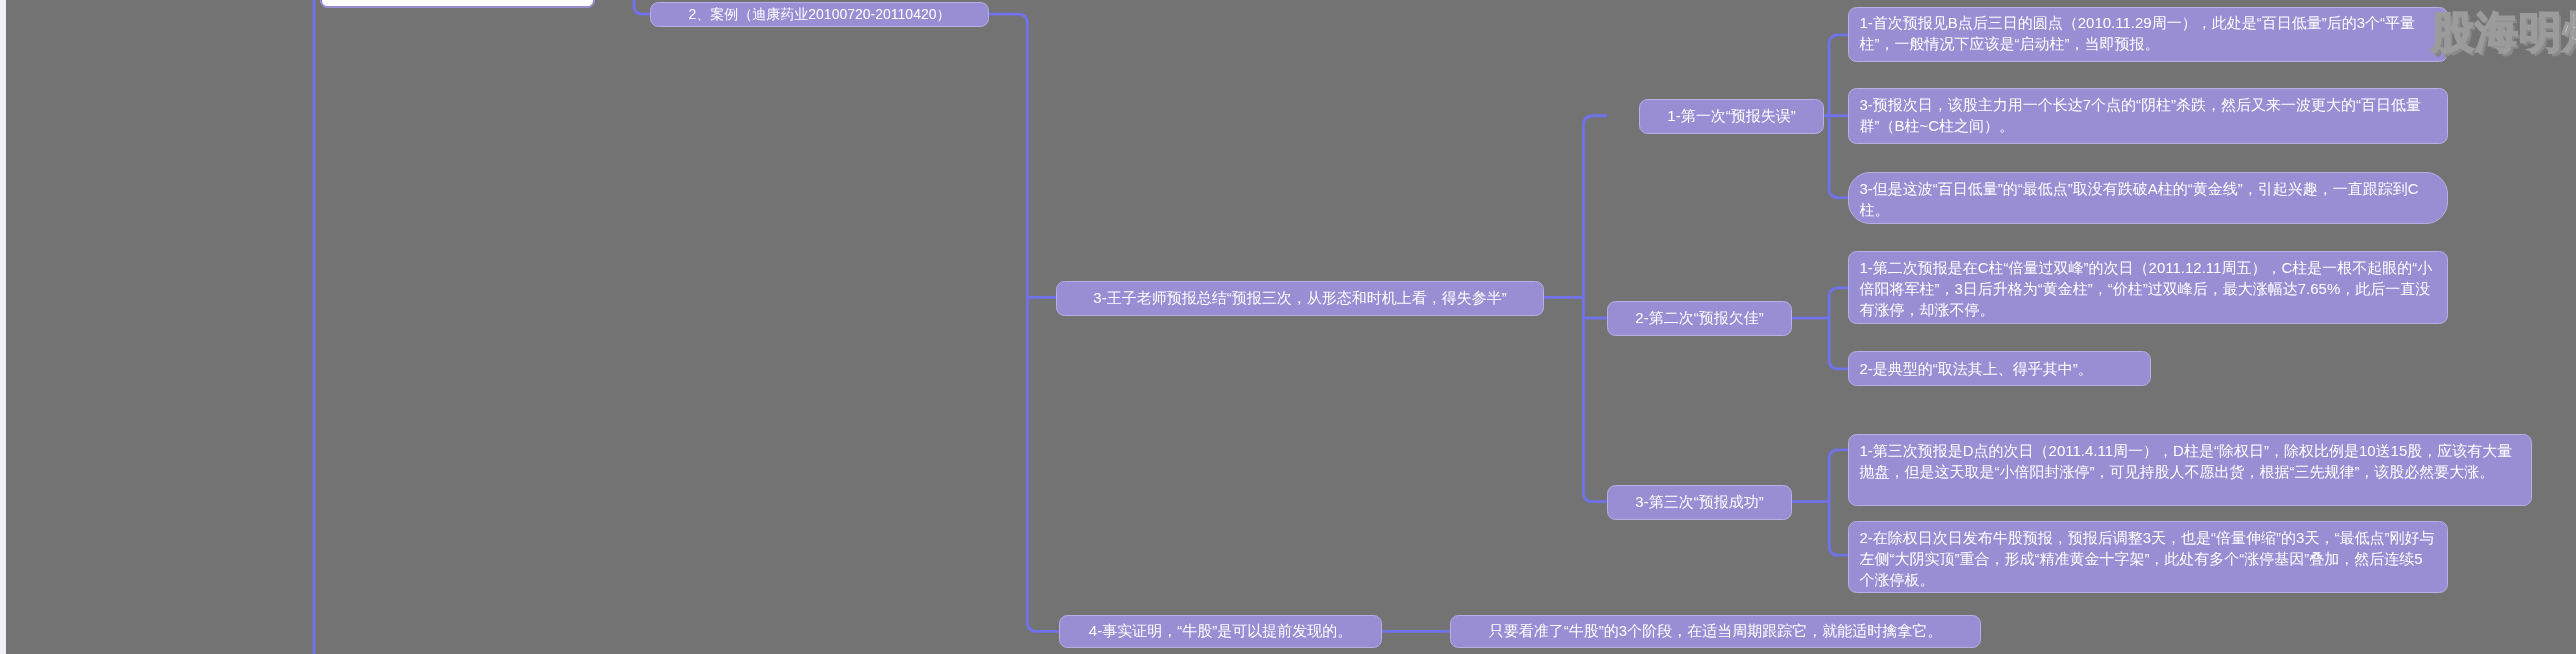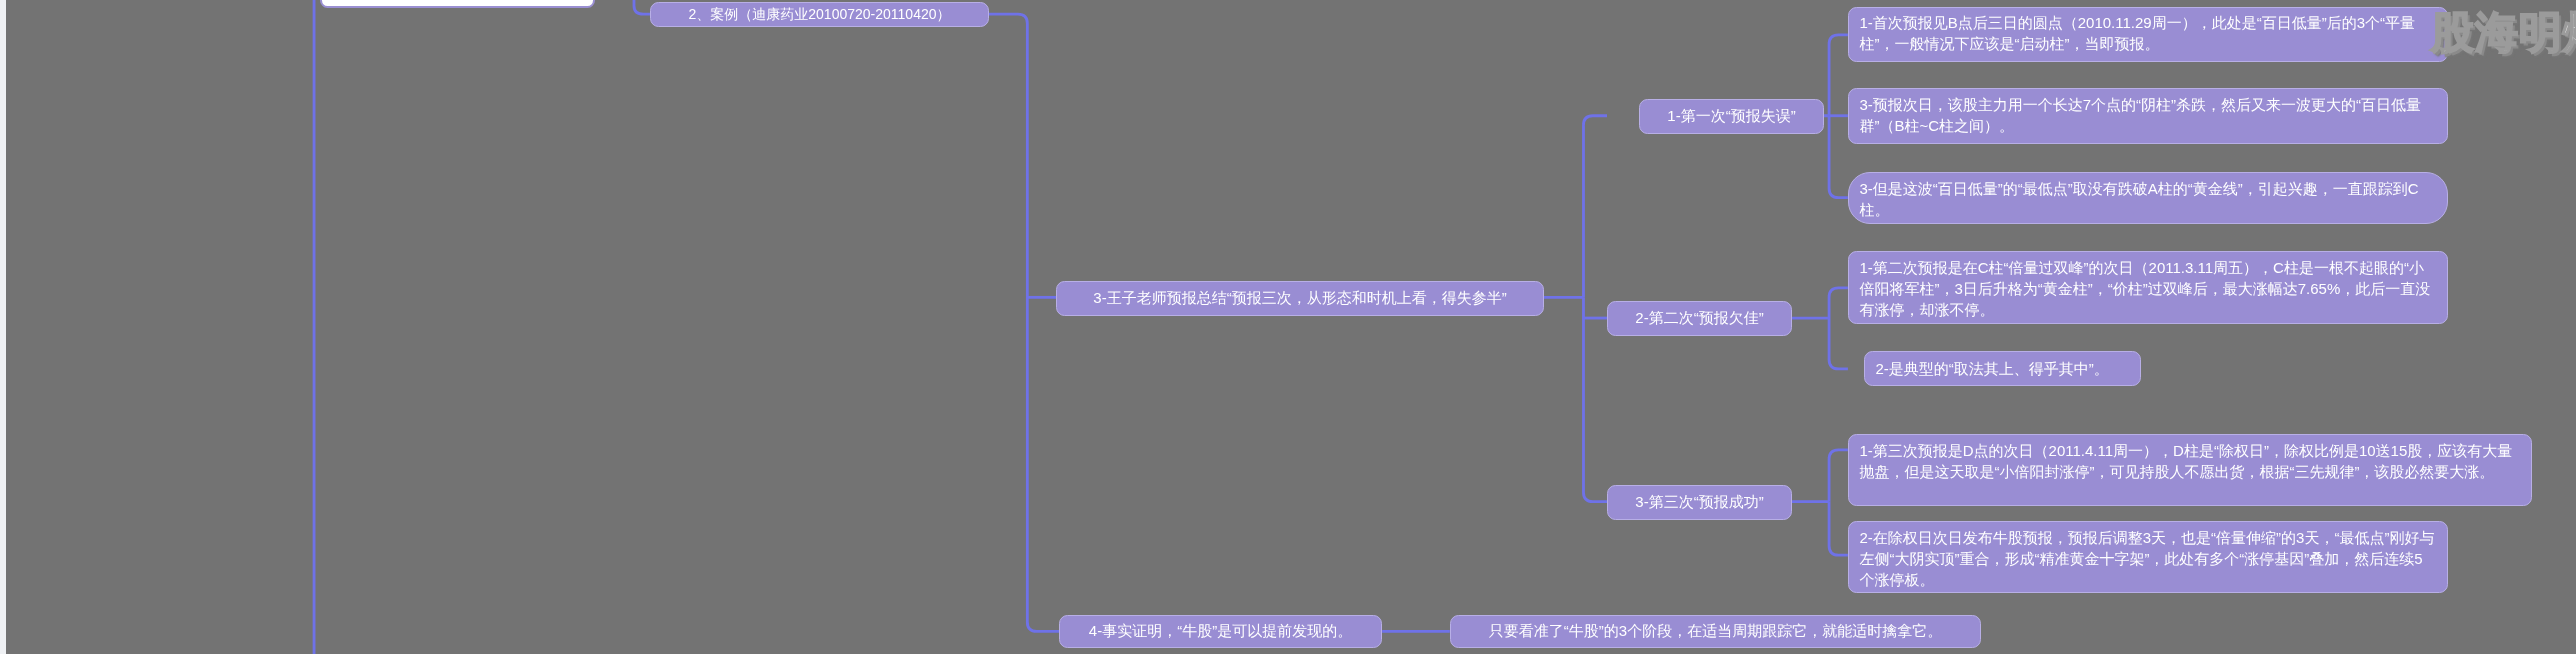--- a/index.html
+++ b/index.html
@@ -20,21 +20,21 @@
   .cut{left:320px;top:-26px;width:275px;height:34px;background:#ffffff;border:2.8px solid #9a8fd2;border-radius:7.5px;}
   .case{left:650px;top:1.9px;width:339px;height:25.4px;font-size:14px;}
   .summary{left:1056px;top:281px;width:488px;height:35px;font-size:15px;}
   .b1{left:1607px;top:99px;width:185px;height:35px;font-size:15px;margin-left:32px;}
   .b2{left:1607px;top:301px;width:185px;height:35px;font-size:15px;}
   .b3{left:1607px;top:485px;width:185px;height:35px;font-size:15px;}
   .l11{left:1848px;top:6.6px;width:600px;height:55px;}
   .l12{left:1848px;top:88px;width:600px;height:56px;}
   .l13{left:1848px;top:172px;width:600px;height:52px;border-radius:22px;}
   .l21{left:1848px;top:251px;width:600px;height:73px;}
-  .l22{left:1848px;top:351px;width:277px;height:35px;padding:5.6px 10.4px;margin-left:16px;}
+  .l22{left:1848px;top:351px;width:303px;height:35px;padding:5.6px 10.4px;}
   .l31{left:1848px;top:414px;width:684px;height:72px;margin-top:20px;}
   .l32{left:1848px;top:521px;width:600px;height:72px;}
   .fact{left:1059px;top:615px;width:323px;height:33px;font-size:15px;}
   .factleaf{left:1450px;top:615px;width:531px;height:33px;font-size:15px;}
   .watermark{
     position:absolute;left:2431px;top:3.8px;z-index:5;
     font-size:43px;font-weight:bold;letter-spacing:0.9px;white-space:nowrap;
     color:#fbfbfb;-webkit-text-stroke:1.9px #9b9b9b;
     text-shadow:2.8px 2.8px 0 #8a8a8a,3.8px 3.8px 1.9px #777777;
   }
@@ -73,21 +73,21 @@
   <div class="node topic case">2、案例（迪康药业20100720-20110420）</div>
 
   <div class="node topic summary">3-王子老师预报总结“预报三次，从形态和时机上看，得失参半”</div>
 
   <div class="node topic b1">1-第一次“预报失误”</div>
   <div class="node leaf l11">1-首次预报见B点后三日的圆点（2010.11.29周一），此处是“百日低量”后的3个“平量柱”，一般情况下应该是“启动柱”，当即预报。</div>
   <div class="node leaf l12">3-预报次日，该股主力用一个长达7个点的“阴柱”杀跌，然后又来一波更大的“百日低量群”（B柱~C柱之间）。</div>
   <div class="node leaf l13">3-但是这波“百日低量”的“最低点”取没有跌破A柱的“黄金线”，引起兴趣，一直跟踪到C柱。</div>
 
   <div class="node topic b2">2-第二次“预报欠佳”</div>
-  <div class="node leaf l21">1-第二次预报是在C柱“倍量过双峰”的次日（2011.3.11周五），C柱是一根不起眼的“小倍阳将军柱”，3日后升格为“黄金柱”，“价柱”过双峰后，最大涨幅达7.65%，此后一直没有涨停，却涨不停。</div>
+  <div class="node leaf l21">1-第二次预报是在C柱“倍量过双峰”的次日（2011.12.11周五），C柱是一根不起眼的“小倍阳将军柱”，3日后升格为“黄金柱”，“价柱”过双峰后，最大涨幅达7.65%，此后一直没有涨停，却涨不停。</div>
   <div class="node leaf l22">2-是典型的“取法其上、得乎其中”。</div>
 
   <div class="node topic b3">3-第三次“预报成功”</div>
   <div class="node leaf l31">1-第三次预报是D点的次日（2011.4.11周一），D柱是“除权日”，除权比例是10送15股，应该有大量抛盘，但是这天取是“小倍阳封涨停”，可见持股人不愿出货，根据“三先规律”，该股必然要大涨。</div>
   <div class="node leaf l32">2-在除权日次日发布牛股预报，预报后调整3天，也是“倍量伸缩”的3天，“最低点”刚好与左侧“大阴实顶”重合，形成“精准黄金十字架”，此处有多个“涨停基因”叠加，然后连续5个涨停板。</div>
 
   <div class="node topic fact">4-事实证明，“牛股”是可以提前发现的。</div>
   <div class="node topic factleaf">只要看准了“牛股”的3个阶段，在适当周期跟踪它，就能适时擒拿它。</div>
 
   <div class="watermark">股海明灯</div>

